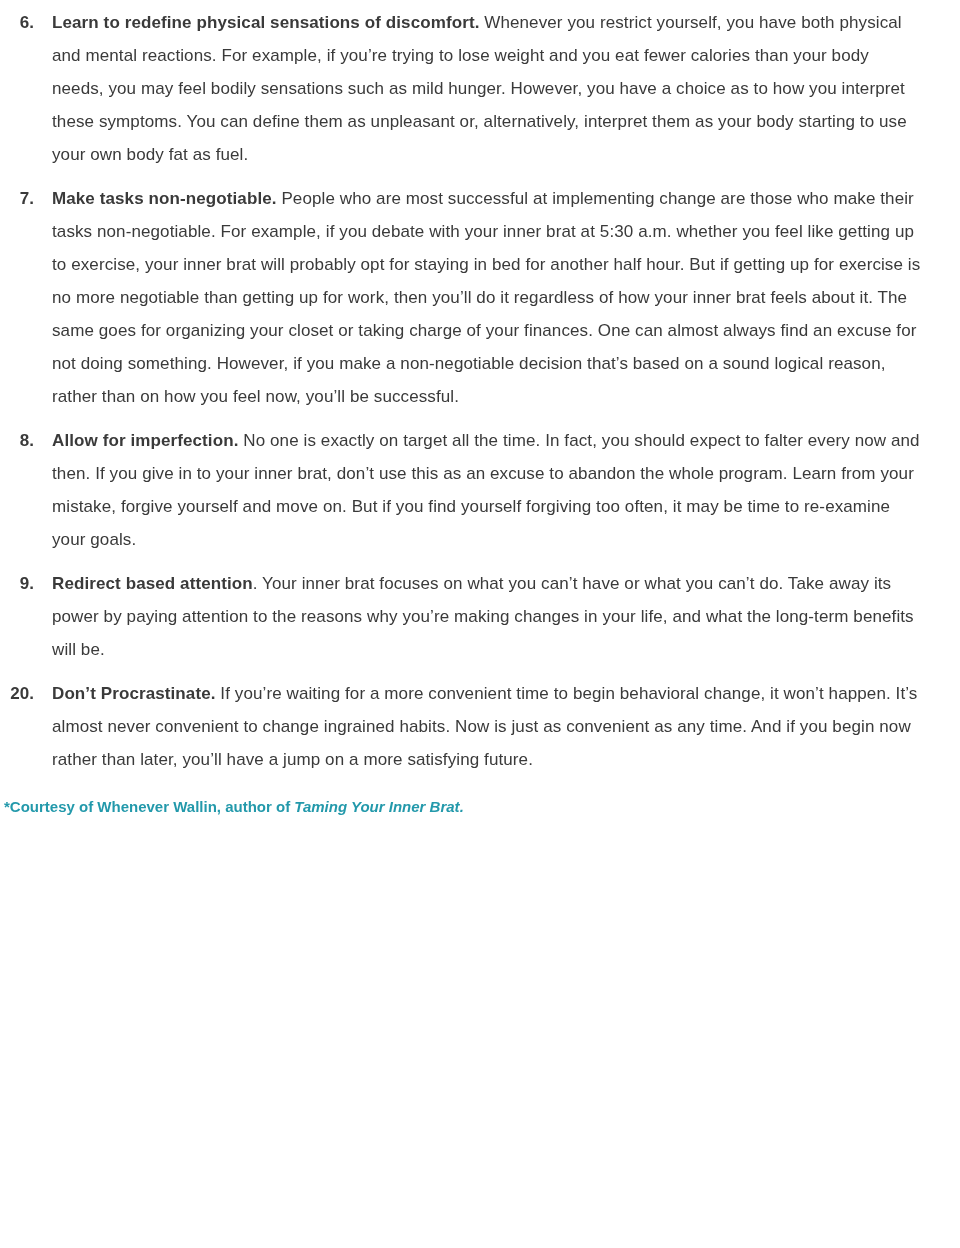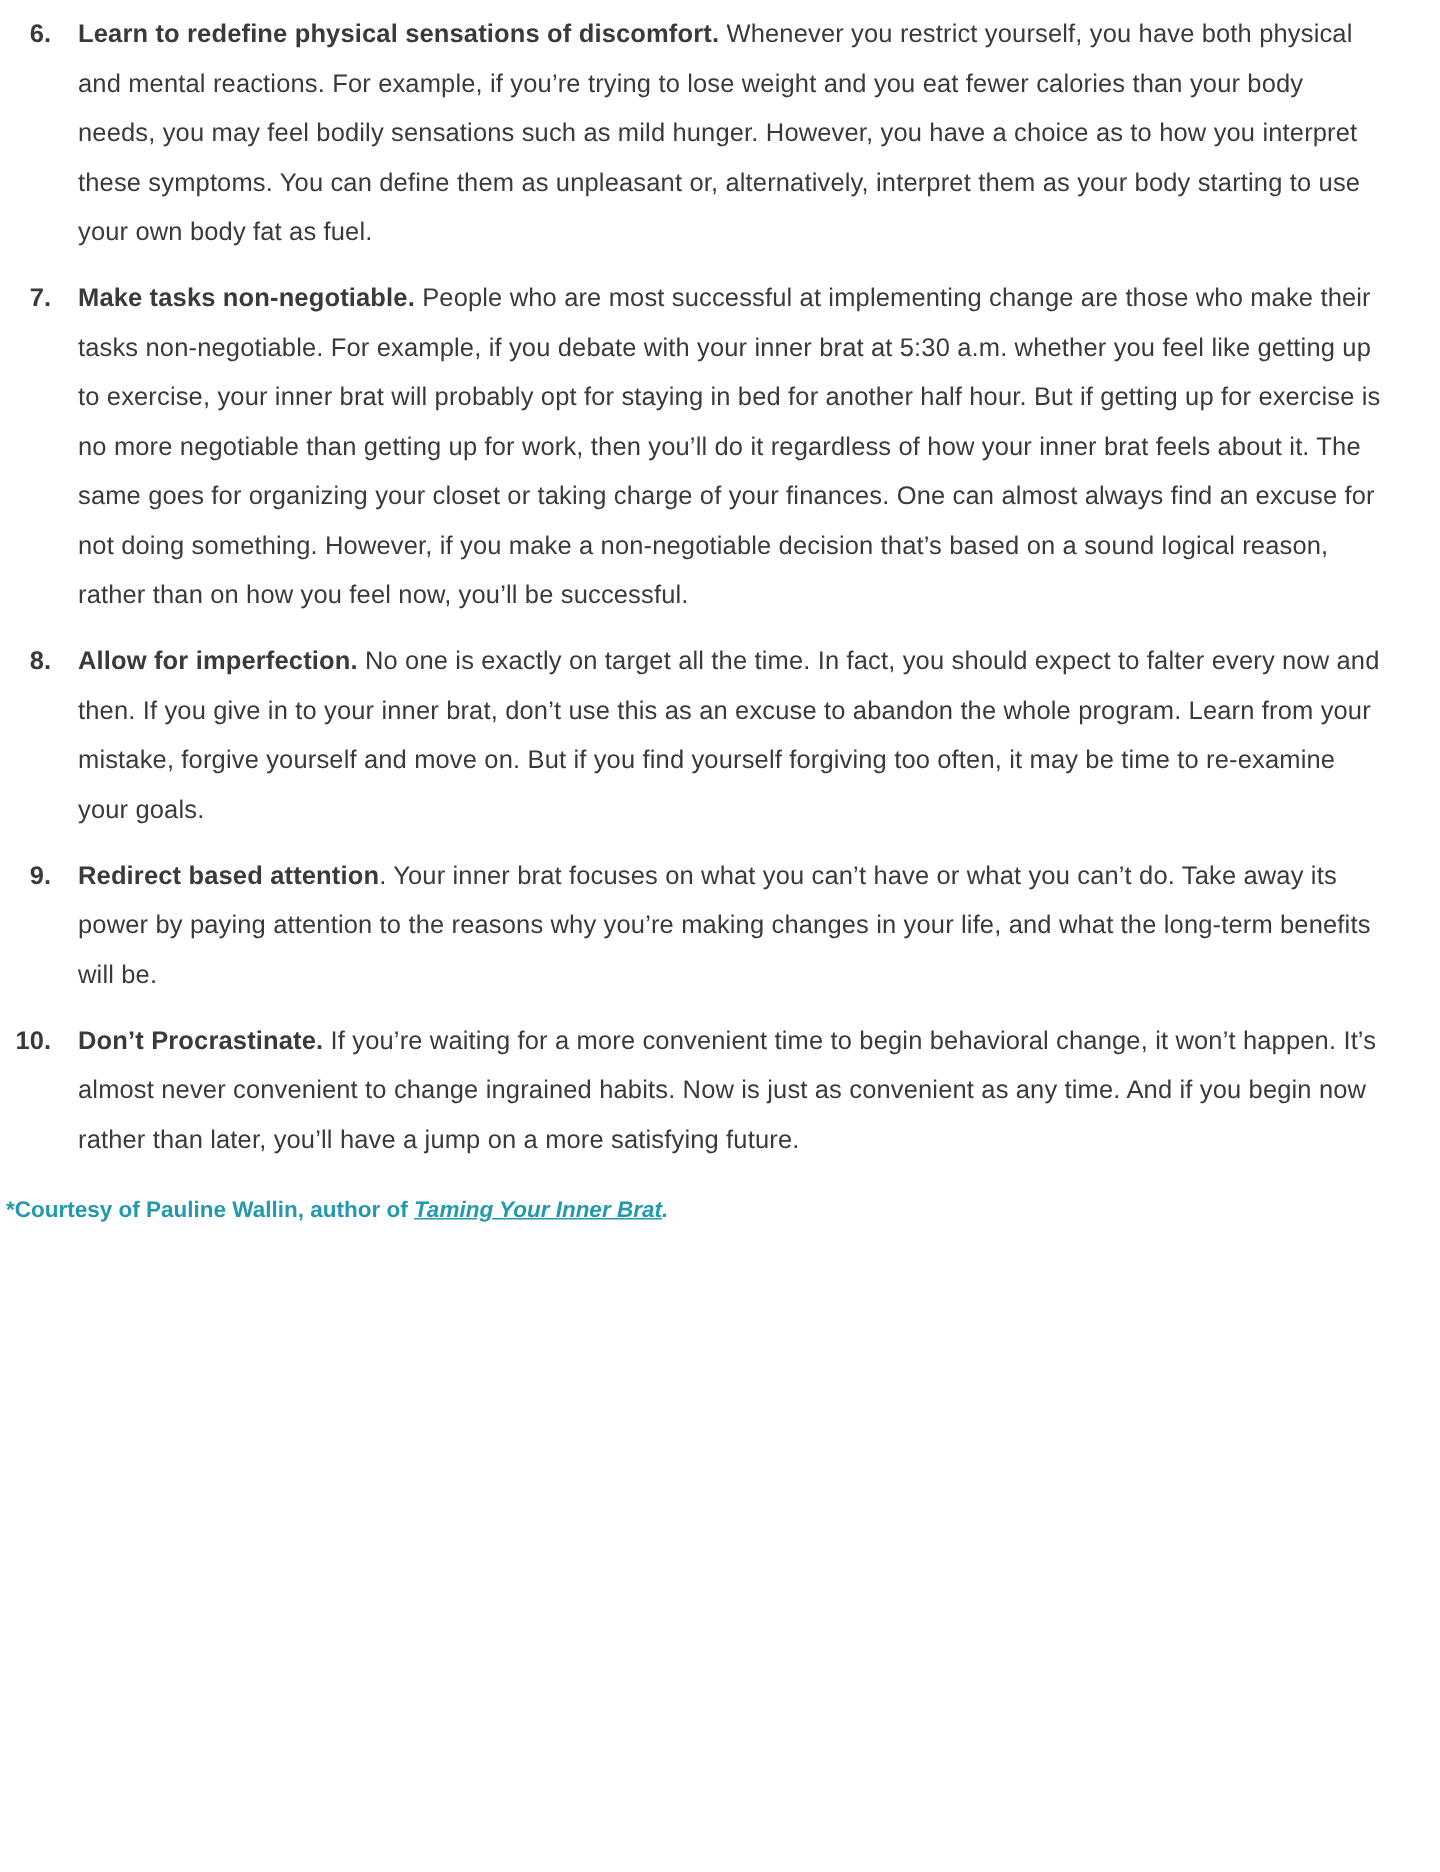--- a/index.html
+++ b/index.html
@@ -44,21 +44,20 @@
   .footnote {
     margin-top: 20px;
     padding-left: 0px;
     font-size: 15px;
     line-height: 22px;
     font-weight: bold;
     color: #2399ab;
   }
   .footnote .book-title {
     font-style: italic;
-    text-decoration: underline;
   }
   .footnote .suffix {
     font-style: italic;
   }
 </style>
 </head>
 <body>
 
 <div class="doc">
 
@@ -76,19 +75,19 @@
     <div class="num">8.</div>
     <div class="para"><span class="lead">Allow for imperfection.</span><span> No one is exactly on target all the time. In fact, you should expect to falter every now and then. If you give in to your inner brat, don’t use this as an excuse to abandon the whole program. Learn from your mistake, forgive yourself and move on. But if you find yourself forgiving too often, it may be time to re-examine your goals.</span></div>
   </div>
 
   <div class="list-item">
     <div class="num">9.</div>
     <div class="para"><span class="lead">Redirect based attention</span><span>. Your inner brat focuses on what you can’t have or what you can’t do. Take away its power by paying attention to the reasons why you’re making changes in your life, and what the long-term benefits will be.</span></div>
   </div>
 
   <div class="list-item">
-    <div class="num">10.</div>
+    <div class="num">20.</div>
     <div class="para"><span class="lead">Don’t Procrastinate.</span><span> If you’re waiting for a more convenient time to begin behavioral change, it won’t happen. It’s almost never convenient to change ingrained habits. Now is just as convenient as any time. And if you begin now rather than later, you’ll have a jump on a more satisfying future.</span></div>
   </div>
 
-  <div class="footnote"><span>*Courtesy of Pauline Wallin, author of </span><span class="book-title">Taming Your Inner Brat</span><span class="suffix">.</span></div>
+  <div class="footnote"><span>*Courtesy of Whenever Wallin, author of </span><span class="book-title">Taming Your Inner Brat</span><span class="suffix">.</span></div>
 
 </div>
 
 </body></html>

